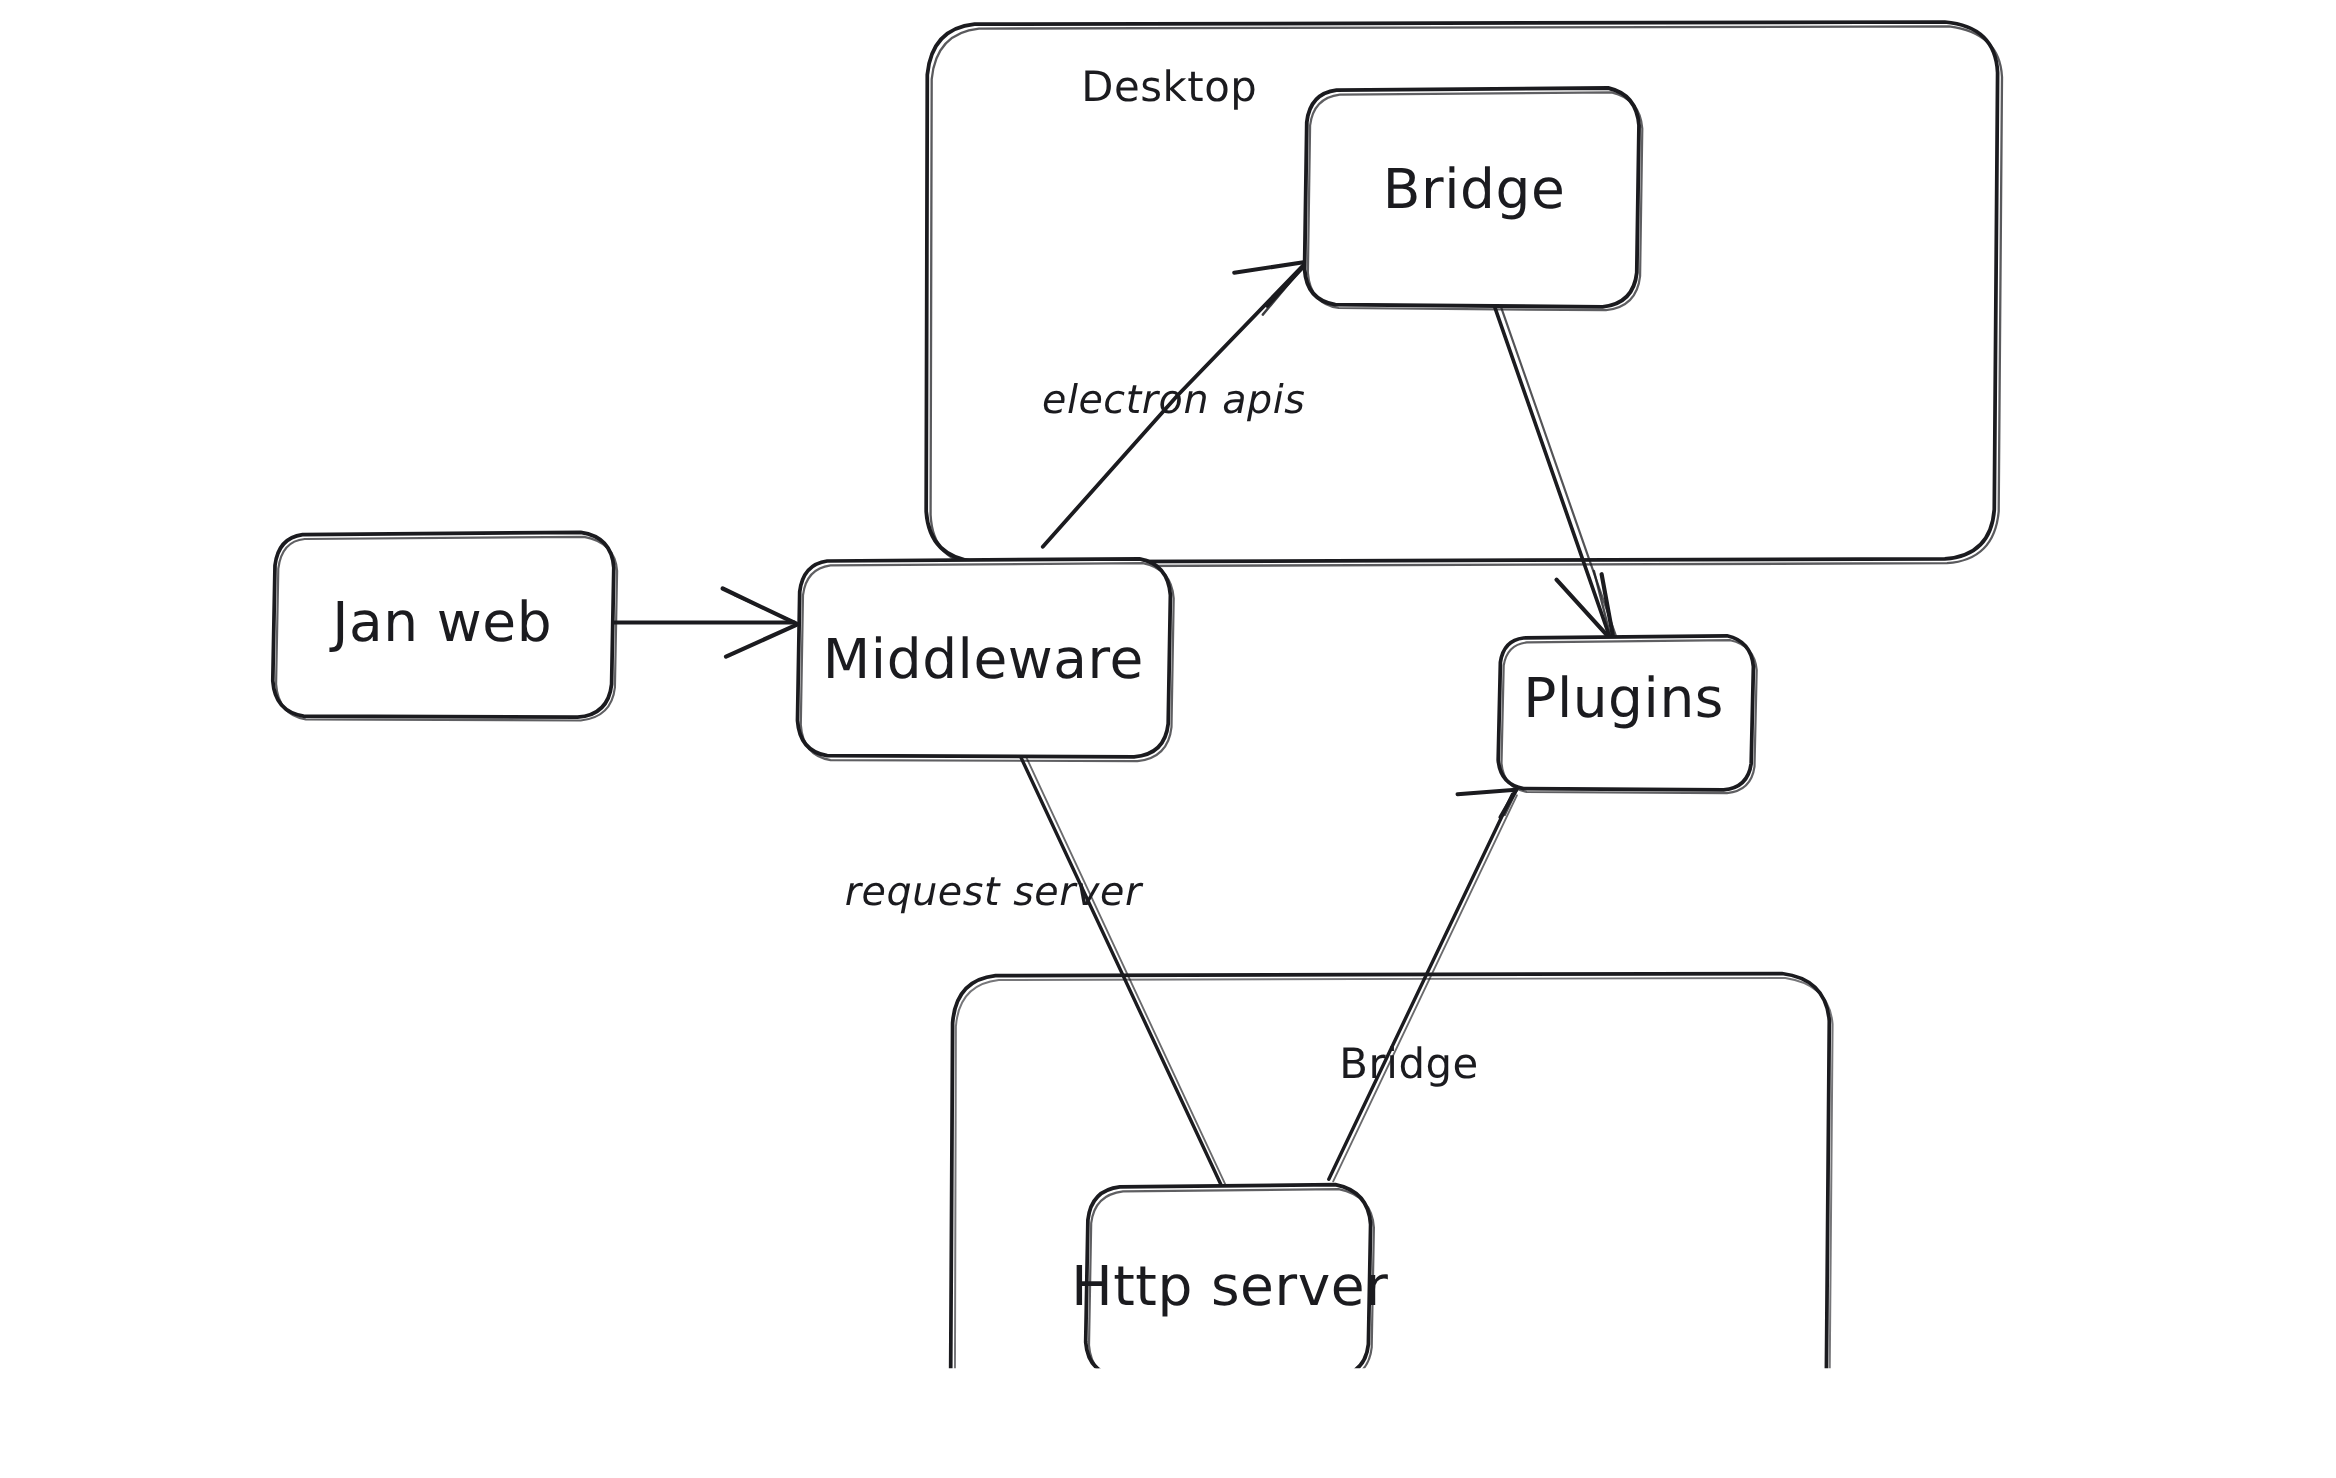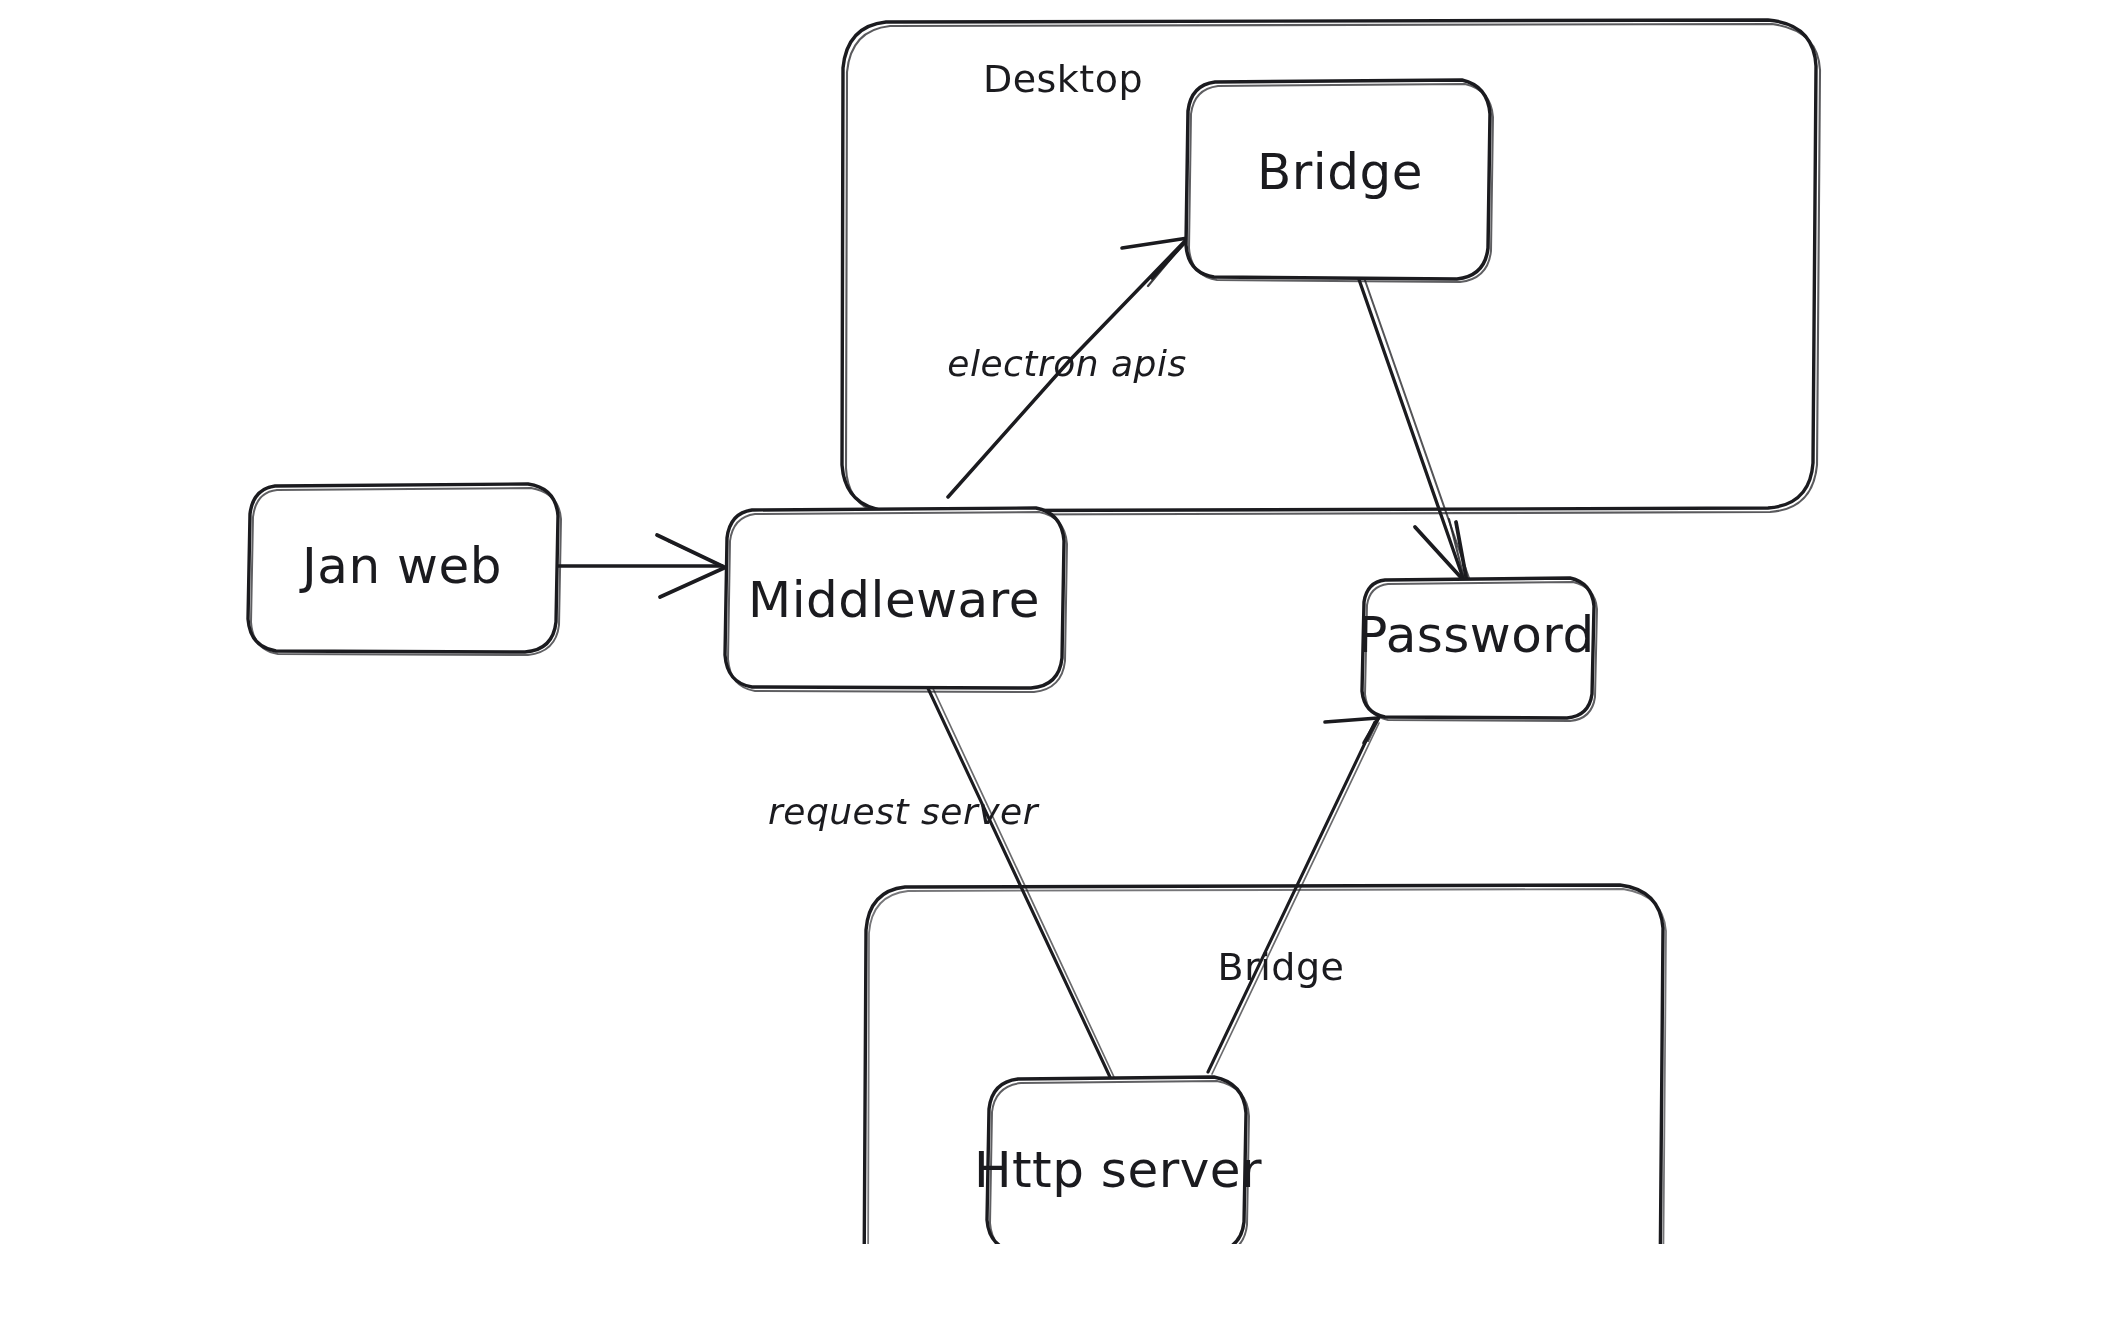--- a/index.html
+++ b/index.html
@@ -141,21 +141,21 @@
   <div class="lbl group-label" style="left:1063px; top:80px;">Desktop</div>
 
   <div class="lbl group-label" style="left:1281px; top:968px;">Bridge</div>
 
   <div class="lbl node-label" style="left:402px; top:566px;">Jan web</div>
 
   <div class="lbl node-label" style="left:894px; top:600px;">Middleware</div>
 
   <div class="lbl node-label" style="left:1340px; top:172px;">Bridge</div>
 
-  <div class="lbl node-label" style="left:1476px; top:635px;">Password</div>
+  <div class="lbl node-label" style="left:1476px; top:635px;">Plugins</div>
 
   <div class="lbl node-label" style="left:1118px; top:1170px;">Http server</div>
 
   <div class="lbl edge-label" style="left:1067px; top:364px;">electron apis</div>
 
   <div class="lbl edge-label" style="left:903px; top:812px;">request server</div>
 
 
 </div>
 

